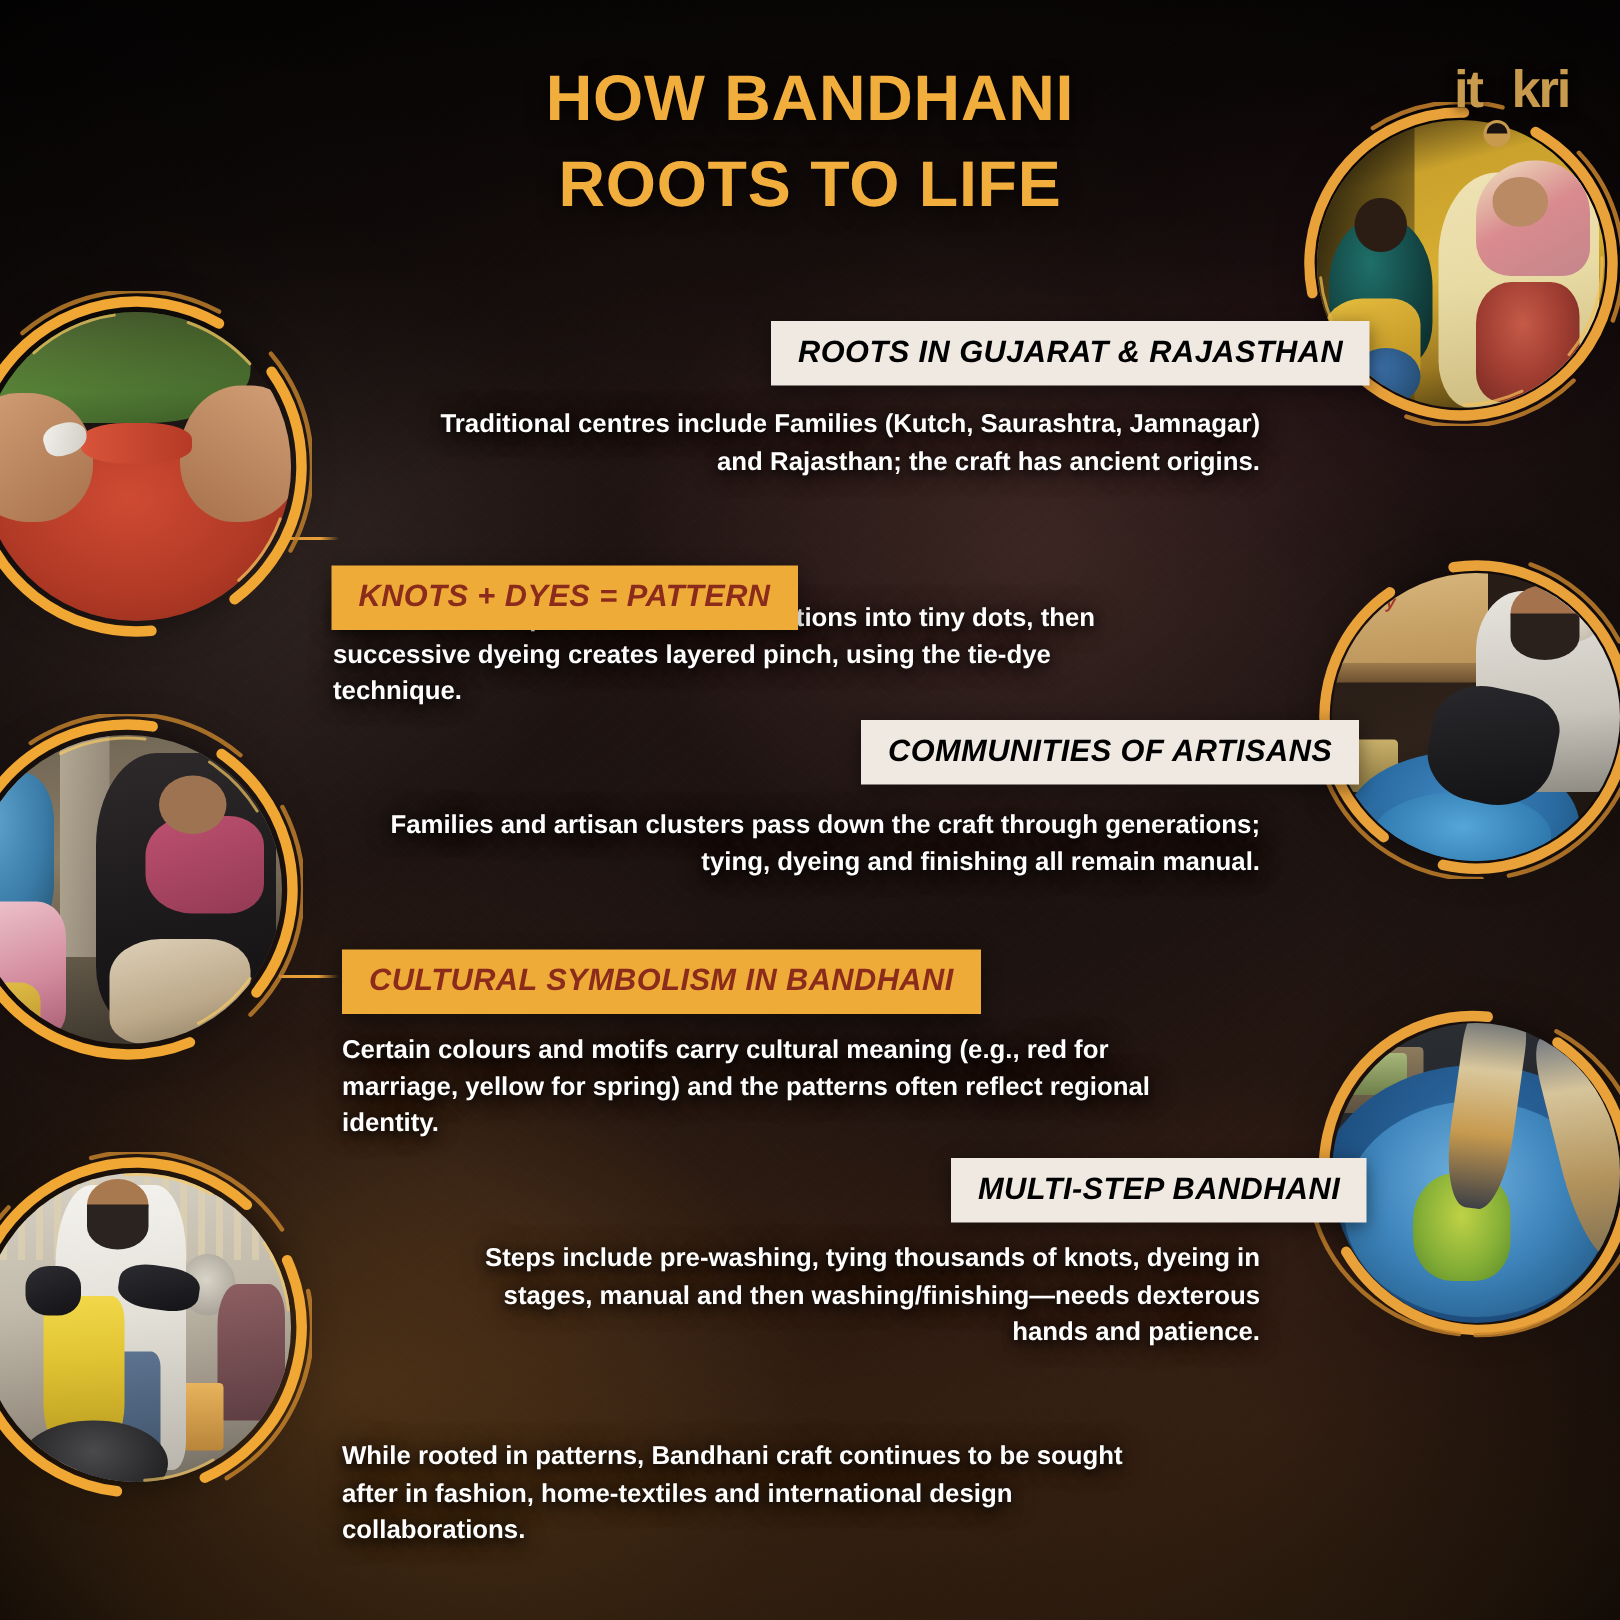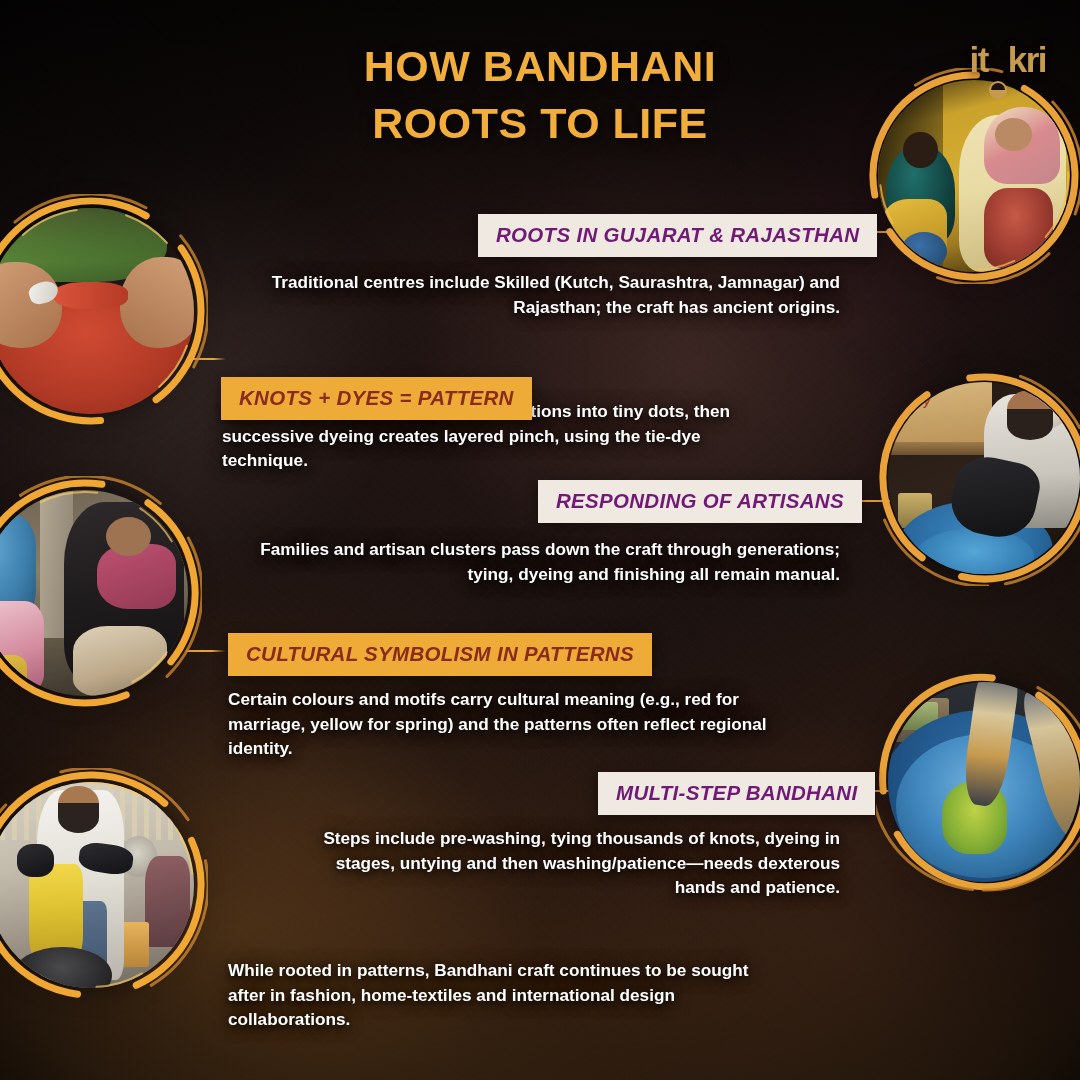--- a/index.html
+++ b/index.html
@@ -143,21 +143,21 @@
     position: absolute;
     z-index: 35;
     padding: 9px 18px 10px 18px;
     font-size: 20.5px;
     font-weight: 700;
     font-style: italic;
     letter-spacing: 0.3px;
     white-space: nowrap;
     box-shadow: 0 3px 12px rgba(0,0,0,0.45);
   }
-  .label.cream { background: #efe9e2; color: #701a75; }
+  .label.cream { background: #efe9e2; color: #000000; margin-left: 36px; }
   .label.amber { background: #eeab37; color: #8a2b1c; }
 
   
   .body-text {
     position: absolute;
     z-index: 34;
     color: #ffffff;
     font-size: 17.2px;
     line-height: 24.5px;
     font-weight: 700;
@@ -386,29 +386,29 @@
   </div>
   <div class="ring" style="left:-26px; top:768px; width:234px; height:234px;">
     <svg viewBox="0 0 234 234">
       <circle cx="117" cy="117" r="110" fill="none" stroke="#f0a733" stroke-width="7" stroke-linecap="round" stroke-dasharray="330 46 172 60" transform="rotate(140 117 117)"></circle>
       <circle cx="117" cy="117" r="117" fill="none" stroke="#c8842c" stroke-width="3" stroke-linecap="round" stroke-dasharray="145 250 85 65" transform="rotate(-12 117 117)" opacity="0.82"></circle>
       <circle cx="117" cy="117" r="102" fill="none" stroke="#f8ca63" stroke-width="2" stroke-linecap="round" stroke-dasharray="48 318 60 48" transform="rotate(60 117 117)" opacity="0.66"></circle>
     </svg>
   </div>
 
   <div class="label cream" style="left:478px; top:214px;">ROOTS IN GUJARAT &amp; RAJASTHAN</div>
-  <div class="body-text right" style="left:270px; top:270px; width:570px;">Traditional centres include Skilled (Kutch, Saurashtra, Jamnagar) and Rajasthan; the craft has ancient origins.</div>
+  <div class="body-text right" style="left:270px; top:270px; width:570px;">Traditional centres include Families (Kutch, Saurashtra, Jamnagar) and Rajasthan; the craft has ancient origins.</div>
 
   <div class="label amber" style="left:221px; top:341px;margin-top:36px;">KNOTS + DYES = PATTERN</div>
   <div class="body-text left" style="left:222px; top:399px; width:520px;">Skilled artisans pinch or tie fabric sections into tiny dots, then successive dyeing creates layered pinch, using the tie-dye technique.</div>
 
-  <div class="label cream" style="left:538px; top:480px;">RESPONDING OF ARTISANS</div>
+  <div class="label cream" style="left:538px; top:480px;">COMMUNITIES OF ARTISANS</div>
   <div class="body-text right" style="left:240px; top:537px; width:600px;">Families and artisan clusters pass down the craft through generations; tying, dyeing and finishing all remain manual.</div>
 
-  <div class="label amber" style="left:228px; top:633px;">CULTURAL SYMBOLISM IN PATTERNS</div>
+  <div class="label amber" style="left:228px; top:633px;">CULTURAL SYMBOLISM IN BANDHANI</div>
   <div class="body-text left" style="left:228px; top:687px; width:540px;">Certain colours and motifs carry cultural meaning (e.g., red for marriage, yellow for spring) and the patterns often reflect regional identity.</div>
 
   <div class="label cream" style="left:598px; top:772px;">MULTI-STEP BANDHANI</div>
-  <div class="body-text right" style="left:310px; top:826px; width:530px;">Steps include pre-washing, tying thousands of knots, dyeing in stages, untying and then washing/patience—needs dexterous hands and patience.</div>
+  <div class="body-text right" style="left:310px; top:826px; width:530px;">Steps include pre-washing, tying thousands of knots, dyeing in stages, manual and then washing/finishing—needs dexterous hands and patience.</div>
 
   <div class="body-text left" style="left:228px; top:958px; width:560px;">While rooted in patterns, Bandhani craft continues to be sought after in fashion, home-textiles and international design collaborations.</div>
 
 </div>
 
 </body></html>

